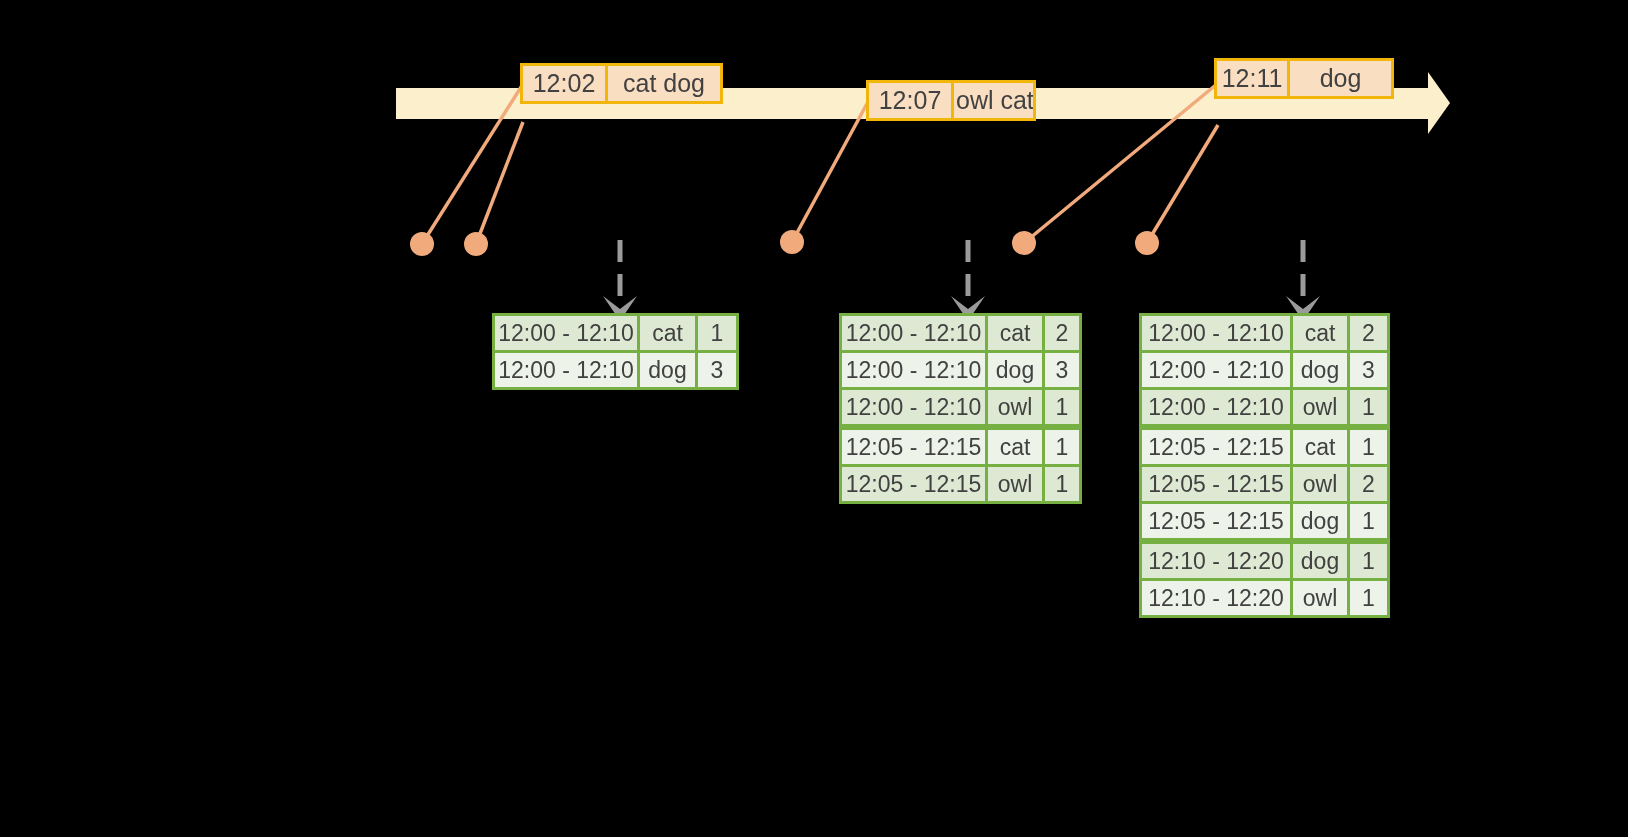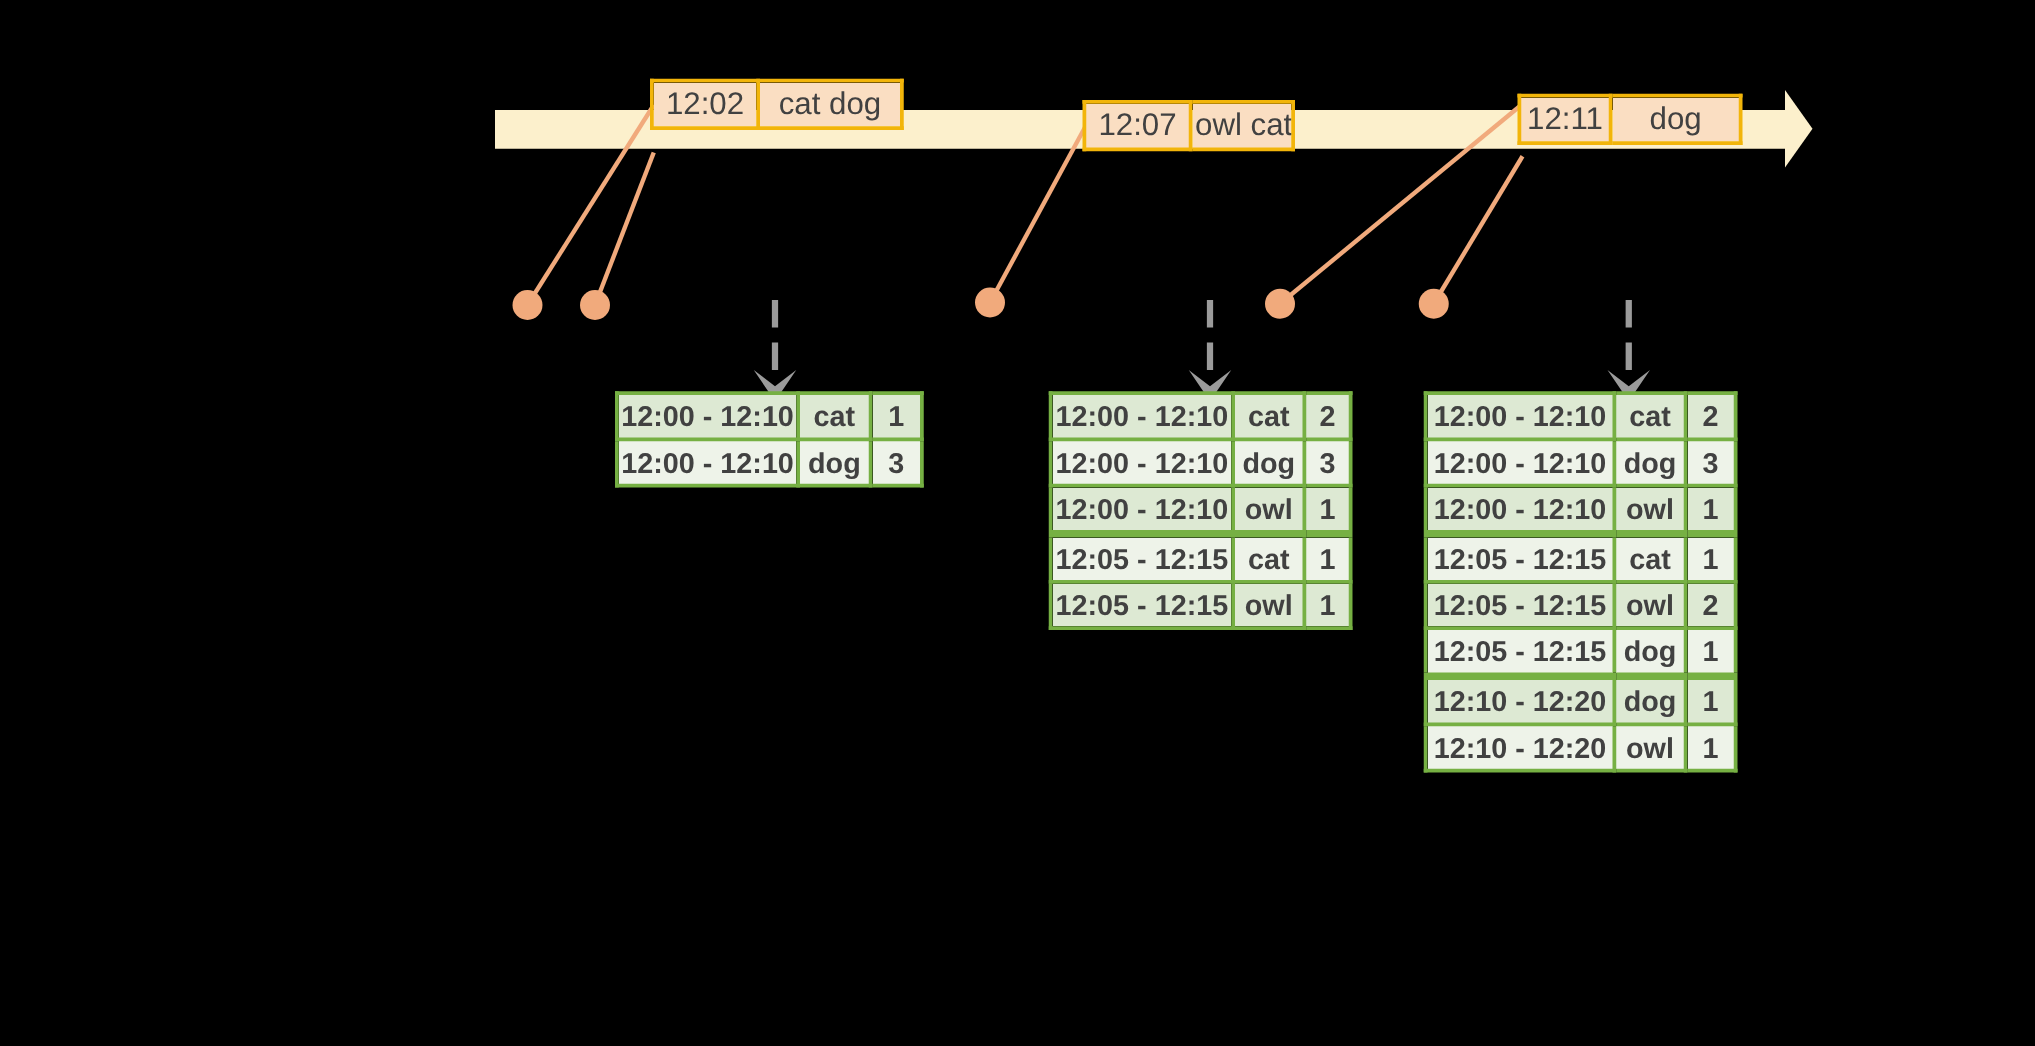--- a/index.html
+++ b/index.html
@@ -25,21 +25,21 @@
   table { position: absolute; border-collapse: collapse; table-layout: fixed; }
   td { text-align: center; vertical-align: middle; padding: 0 2px; overflow: hidden; white-space: nowrap; }
 
   
   .etable { font-size: 25px; }
   .etable td { border: 3px solid var(--event-table-border); height: 35px; color: var(--text); }
   .etable .row-main td { background: var(--event-row-peach); }
   .etable .row-alt  td { background: var(--event-row-cream); }
 
   
-  .gtable { font-size: 23px; font-weight: bold; }
+  .gtable { font-size: 23px; }
   .gtable td { border: 3px solid var(--result-table-border); height: 34px; color: var(--text); }
   .gtable .row-main td { background: var(--result-row-dark); }
   .gtable .row-alt  td { background: var(--result-row-light); }
   .gtable .group-start td { border-top-width: 6px; }
 </style>
 </head>
 <body>
 
 <div class="canvas">
 
@@ -94,21 +94,21 @@
         <col style="width:82px">
       </colgroup>
     <tbody>
   <tr class="row-main">
     <td>12:07</td>
     <td>owl cat</td>
   </tr>
 </tbody>
   </table>
 
-  <table class="etable" style="left:1214px; top:75px; width:177px;padding-left:23px;">
+  <table class="etable" style="left:1214px; top:58px; width:177px;padding-left:23px;">
     <colgroup>
         <col style="width:73px">
         <col style="width:104px">
       </colgroup>
     <tbody>
   <tr class="row-main">
     <td>12:11</td>
     <td>dog</td>
   </tr>
 

